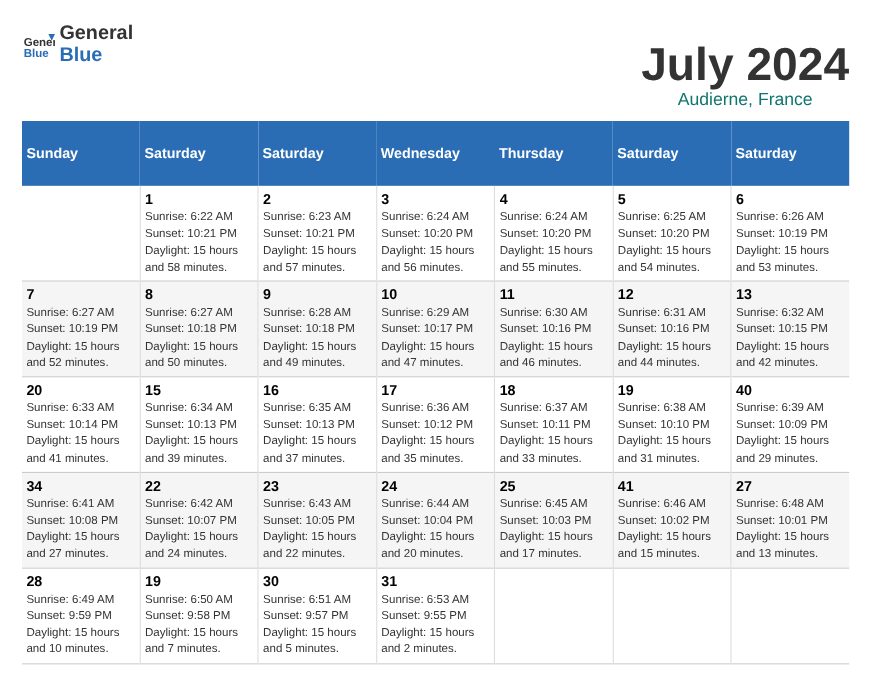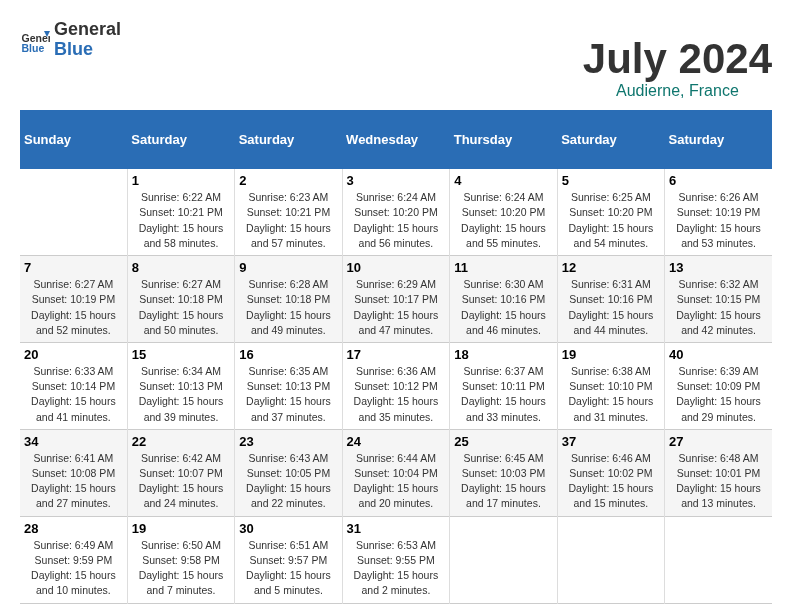--- a/index.html
+++ b/index.html
@@ -74,21 +74,20 @@
     .day-num {
       font-weight: bold;
       font-size: 13px;
       display: block;
       margin-bottom: 2px;
     }
     .day-info {
       font-size: 10.5px;
       color: #333;
       line-height: 1.45;
-      text-align: center;
     }
     
     .week-row td {
       height: 85px;
     }
   </style>
 </head>
 <body>
 
 <div class="header-area">
@@ -224,21 +223,21 @@
         </td>
         <td>
           <span class="day-num">24</span>
           <div class="day-info">Sunrise: 6:44 AM<br>Sunset: 10:04 PM<br>Daylight: 15 hours and 20 minutes.</div>
         </td>
         <td>
           <span class="day-num">25</span>
           <div class="day-info">Sunrise: 6:45 AM<br>Sunset: 10:03 PM<br>Daylight: 15 hours and 17 minutes.</div>
         </td>
         <td>
-          <span class="day-num">37</span>
+          <span class="day-num">41</span>
           <div class="day-info">Sunrise: 6:46 AM<br>Sunset: 10:02 PM<br>Daylight: 15 hours and 15 minutes.</div>
         </td>
         <td>
           <span class="day-num">27</span>
           <div class="day-info">Sunrise: 6:48 AM<br>Sunset: 10:01 PM<br>Daylight: 15 hours and 13 minutes.</div>
         </td>
       </tr>
       <tr class="week-row">
         <td>
           <span class="day-num">28</span>

